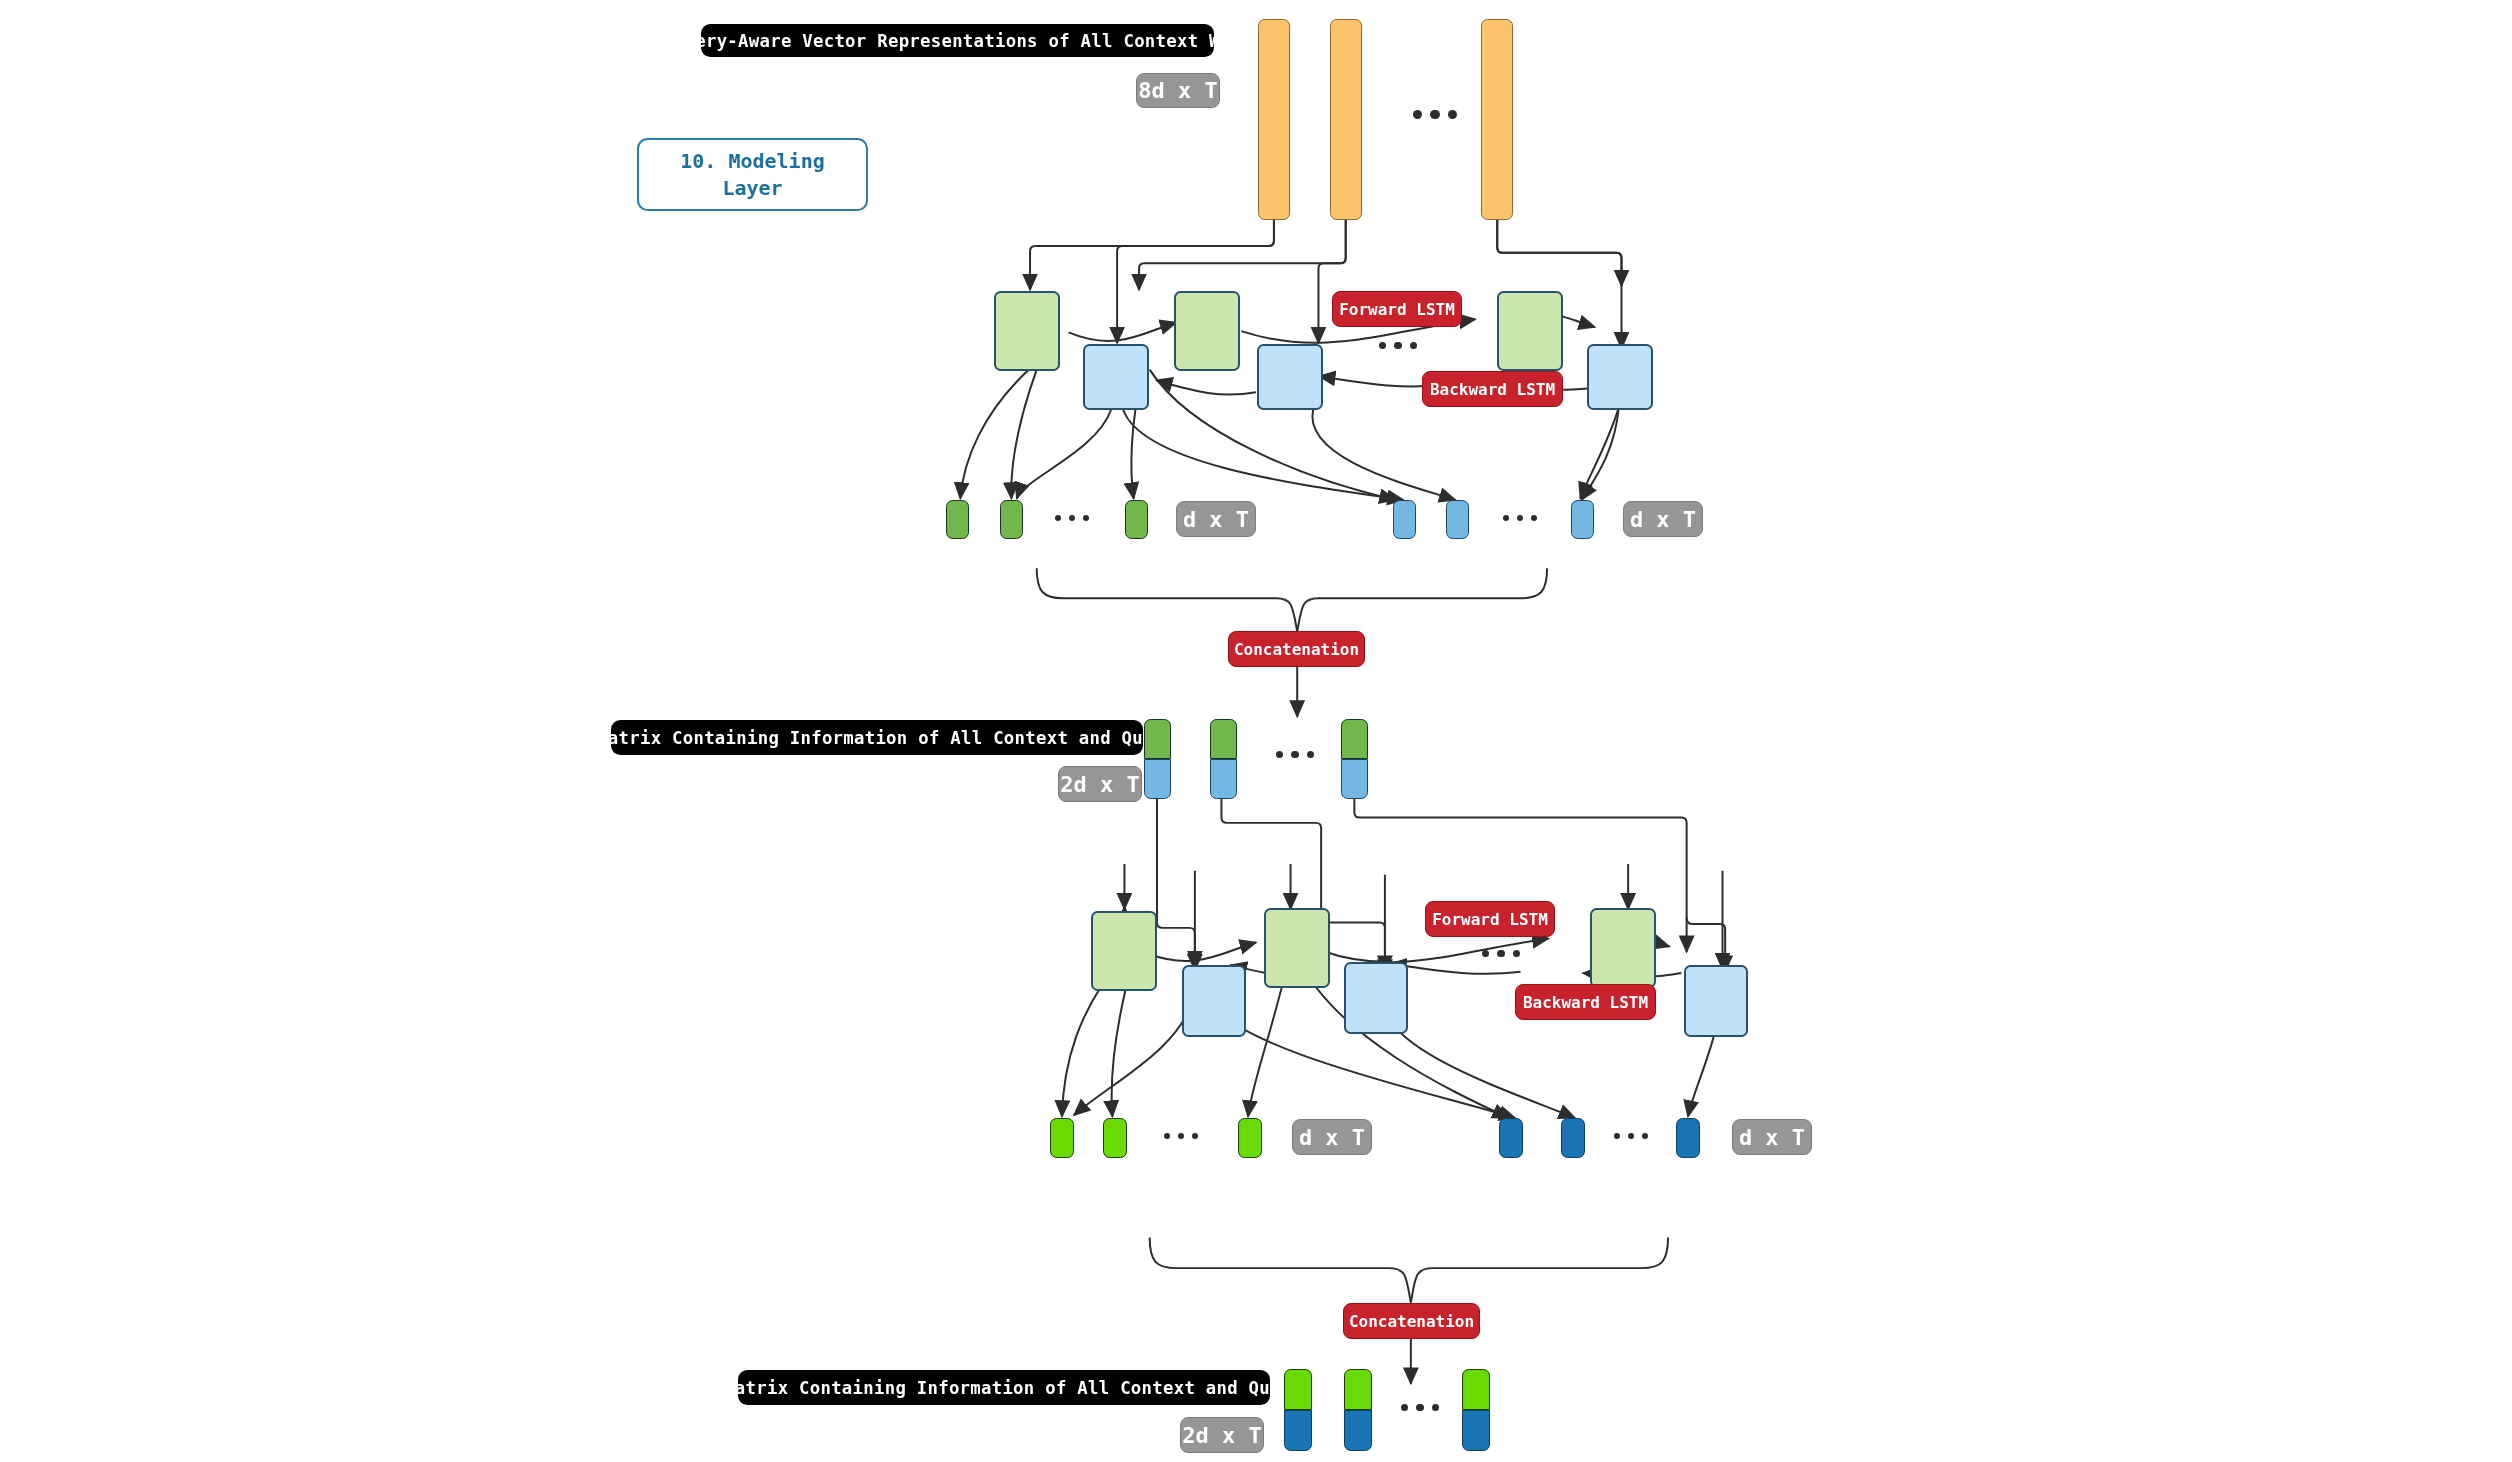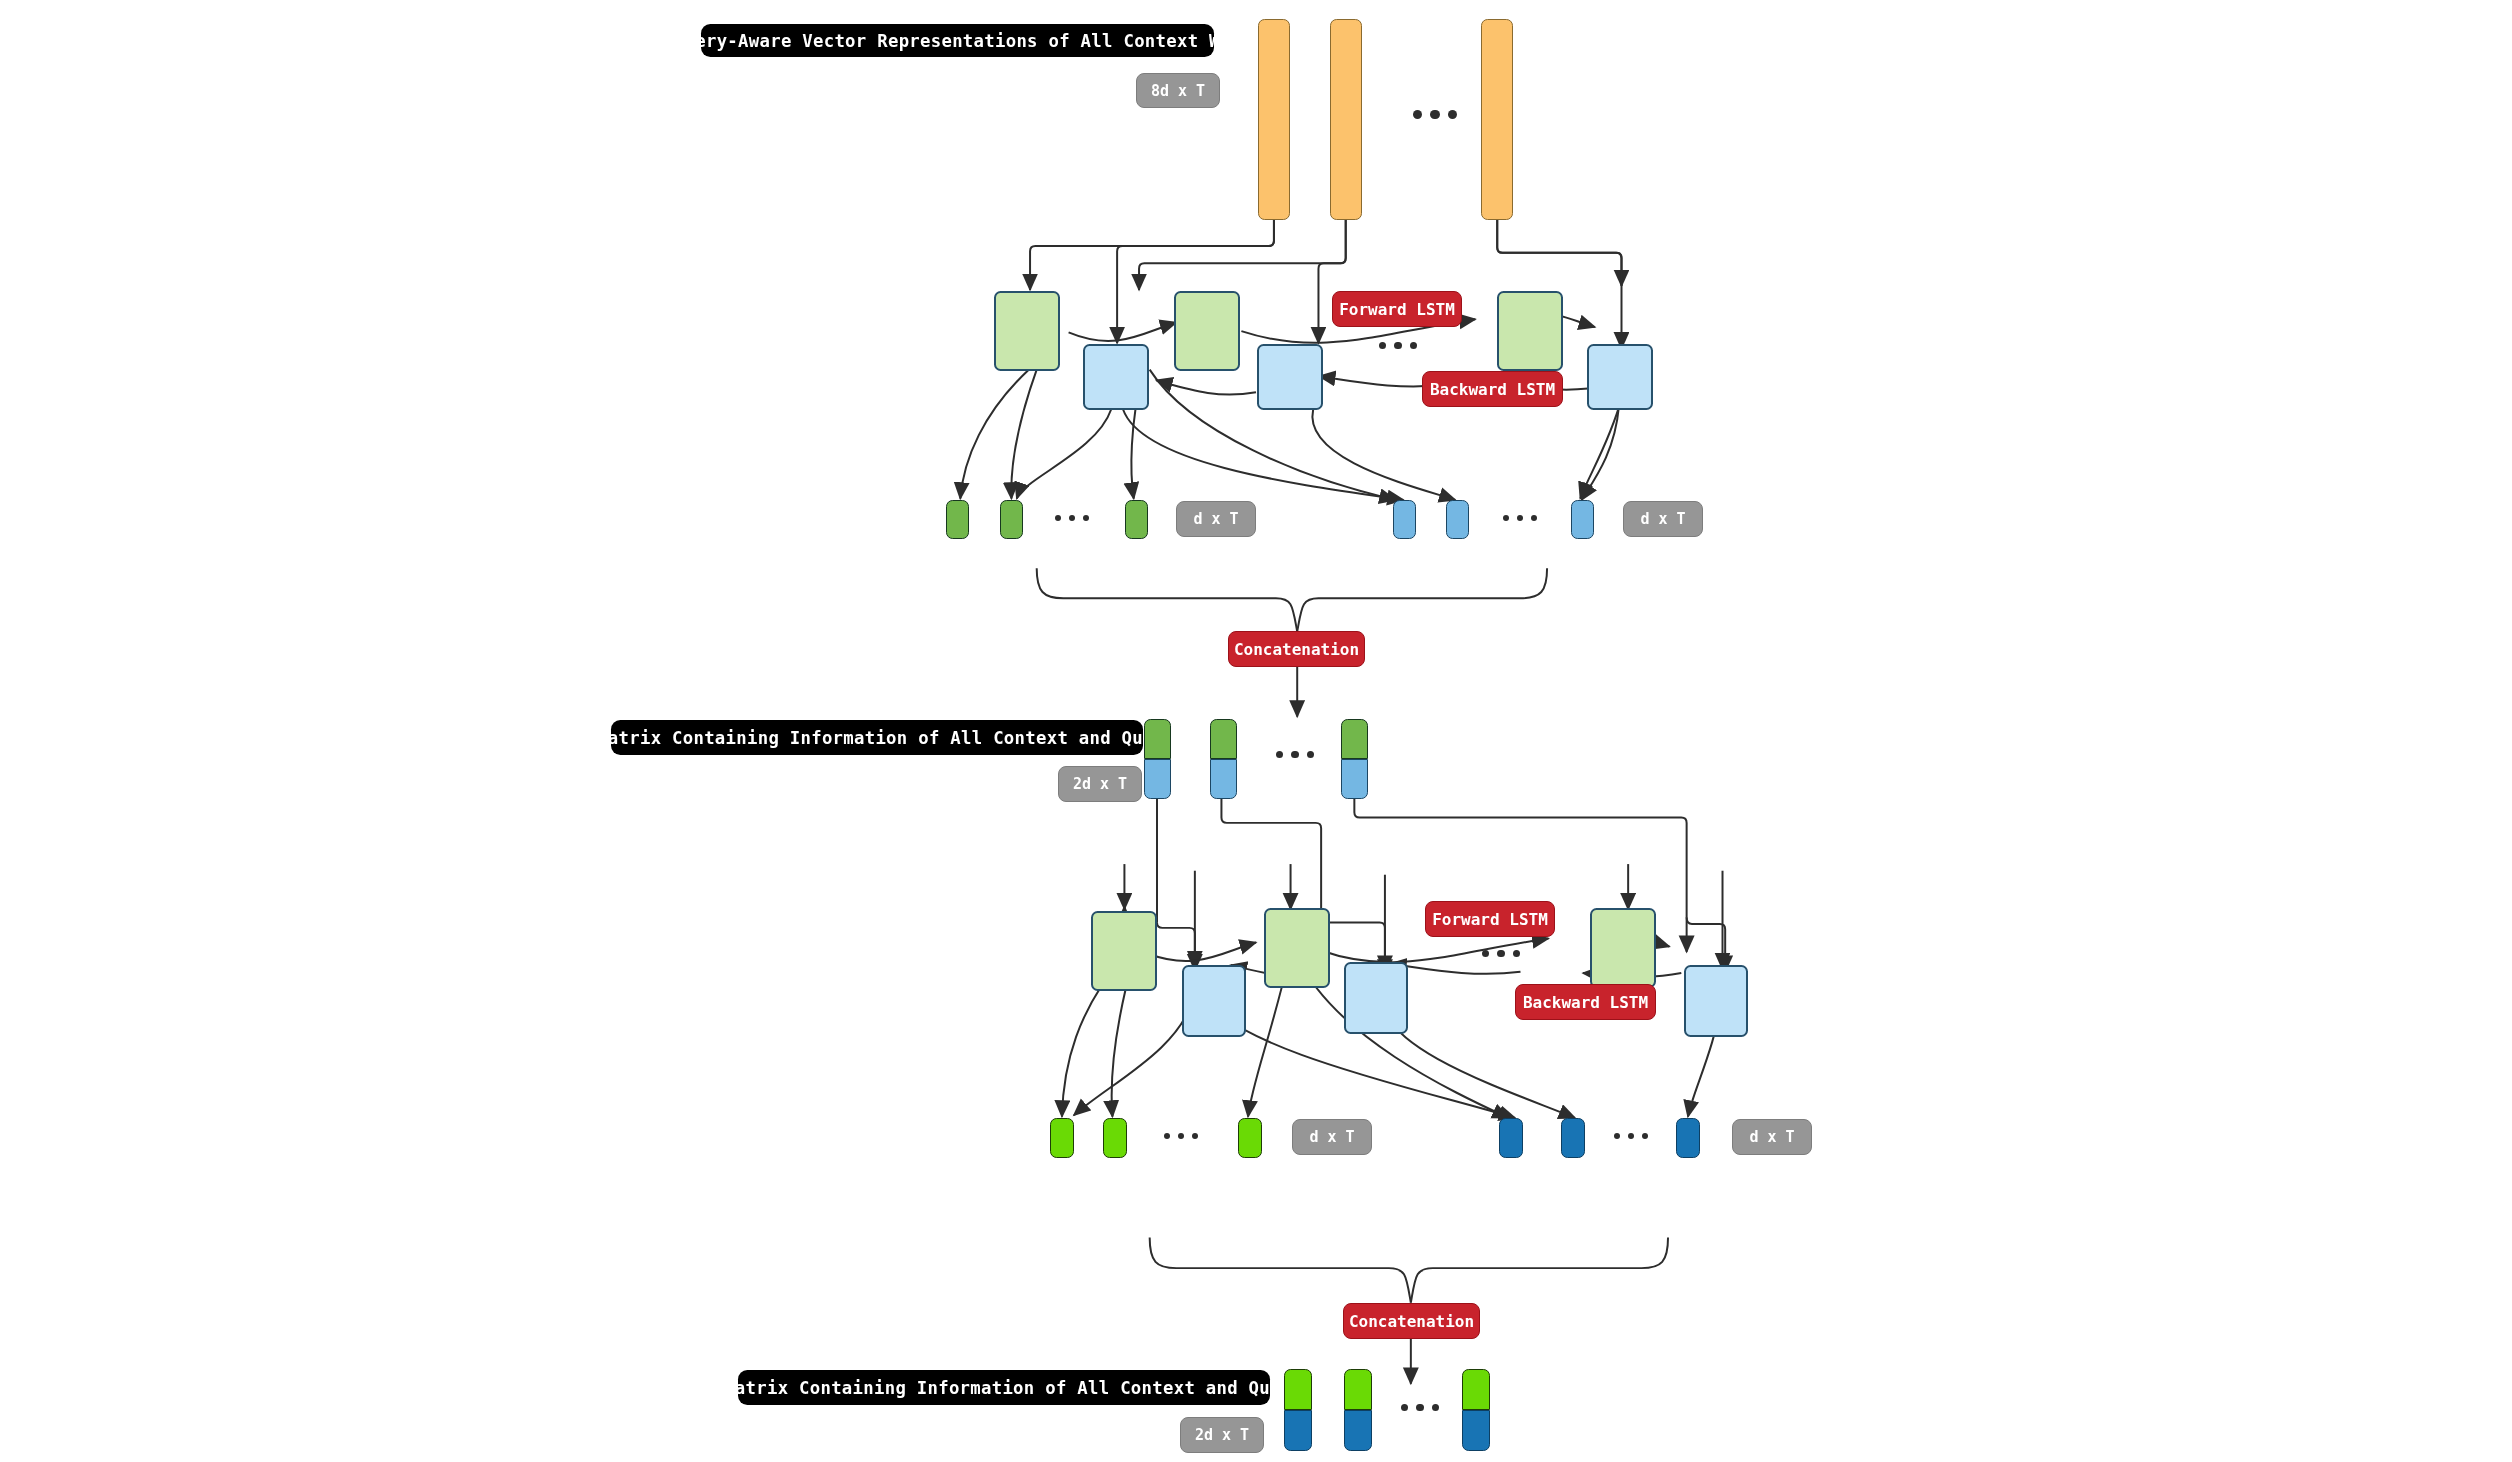--- a/index.html
+++ b/index.html
@@ -16,21 +16,21 @@
     display:flex;align-items:center;justify-content:center;
     font-size:17.3px;letter-spacing:0.3px;font-weight:700;
     padding:0 14.6px;white-space:nowrap;
   }
   .black-pill sub{font-size:12px;vertical-align:sub;}
 
   
   .gray-pill{
     background:#969696;color:#fff;border:1.3px solid #7d7d7d;border-radius:8px;
     display:flex;align-items:center;justify-content:center;
-    font-size:15px;font-weight:700;white-space:nowrap;
+    font-size:22px;font-weight:700;white-space:nowrap;
   }
 
   
   .red-pill{
     background:#c8232c;color:#fff;border:1.3px solid #9c1119;border-radius:8px;
     display:flex;align-items:center;justify-content:center;
     font-size:16px;font-weight:700;white-space:nowrap;
   }
 
   
@@ -164,20 +164,22 @@
 
     <g fill="none" stroke="#2d2d2d" stroke-width="3">
       <path d="M1730,1862 C1730,1898 1740,1908 1770,1908 L2090,1908 C2116,1908 2116,1920 2123,1960"></path>
       <path d="M2510,1862 C2510,1898 2500,1908 2470,1908 L2156,1908 C2130,1908 2130,1920 2123,1960"></path>
     </g>
     <g fill="none" stroke="#2d2d2d" stroke-width="3" marker-end="url(#ah)">
       <path d="M2123,2010 L2123,2082"></path>
     </g>
   </svg>
 
+  <div class="node step-box" style="left:637px;top:138px;width:231px;height:73px;">10. Modeling
+Layer</div>
 
   <div class="node black-pill" style="left:701px;top:24px;width:513px;height:33px;">G (Query-Aware Vector Representations of All Context Words)</div>
   <div class="node gray-pill" style="left:1136px;top:73px;width:84px;height:35px;">8d x T</div>
 
   <div class="node rect r-orange" style="left:1258px;top:18.6px;width:32px;height:201px;"></div>
   <div class="node rect r-orange" style="left:1330px;top:18.6px;width:32px;height:201px;"></div>
   <div class="node rect r-orange" style="left:1481px;top:18.6px;width:32px;height:201px;"></div>
   <div class="dots" style="left:1413px;top:110px;">
       <i></i>
       <i></i>

